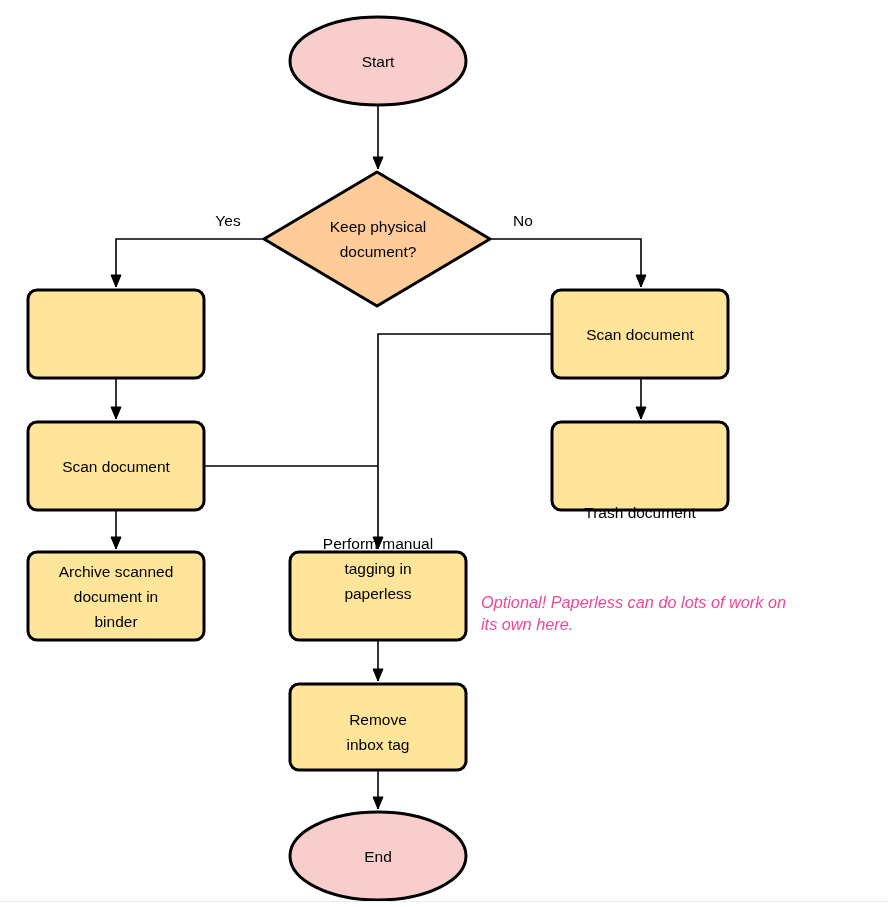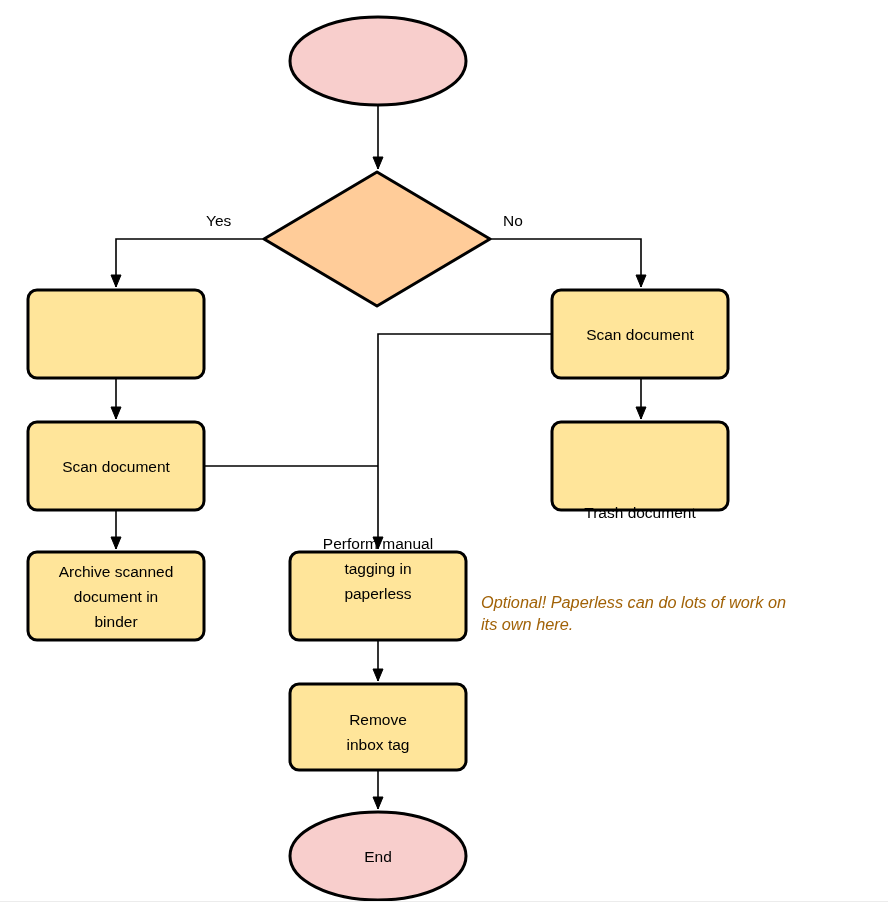--- a/index.html
+++ b/index.html
@@ -30,28 +30,28 @@
     font-size: 15.5px;
     line-height: 25px;
     color: #000000;
     white-space: pre-line;
     pointer-events: none;
   }
   .edge-label {
     position: absolute;
     font-size: 15.5px;
     color: #000000;
-    text-align: left;
+    text-align: center;
   }
   .note {
     position: absolute;
     font-size: 16.3px;
     font-style: italic;
     line-height: 22px;
-    color: #a16207;
+    color: #ec4899;
     white-space: pre-line;
   }
   .bottom-hairline {
     position: absolute;
     left: 0; top: 901px;
     width: 888px; height: 1px;
     background: #ececec;
   }
 </style>
 </head>
@@ -86,21 +86,24 @@
       <rect class="shape" x="28" y="422" width="176" height="88" rx="9" fill="#ffe59a"></rect>
       <rect class="shape" x="28" y="552" width="176" height="88" rx="9" fill="#ffe59a"></rect>
       <rect class="shape" x="552" y="290" width="176" height="88" rx="9" fill="#ffe59a"></rect>
       <rect class="shape" x="552" y="422" width="176" height="88" rx="9" fill="#ffe59a"></rect>
       <rect class="shape" x="290" y="552" width="176" height="88" rx="9" fill="#ffe59a"></rect>
       <rect class="shape" x="290" y="684" width="176" height="86" rx="9" fill="#ffe59a"></rect>
       <ellipse class="shape" cx="378" cy="856" rx="88" ry="44" fill="#f8cecc"></ellipse>
     </g>
   </svg>
 
+  <div class="node-label" style="left:290px; top:17px; width:176px; height:88px;">Start</div>
 
+  <div class="node-label" style="left:288px; top:195px; width:180px; height:88px;">Keep physical
+document?</div>
 
 
   <div class="node-label" style="left:28px; top:422px; width:176px; height:88px;">Scan document</div>
 
   <div class="node-label" style="left:28px; top:552px; width:176px; height:88px;">Archive scanned
 document in
 binder</div>
 
   <div class="node-label" style="left:552px; top:290px; width:176px; height:88px;">Scan document</div>
 

